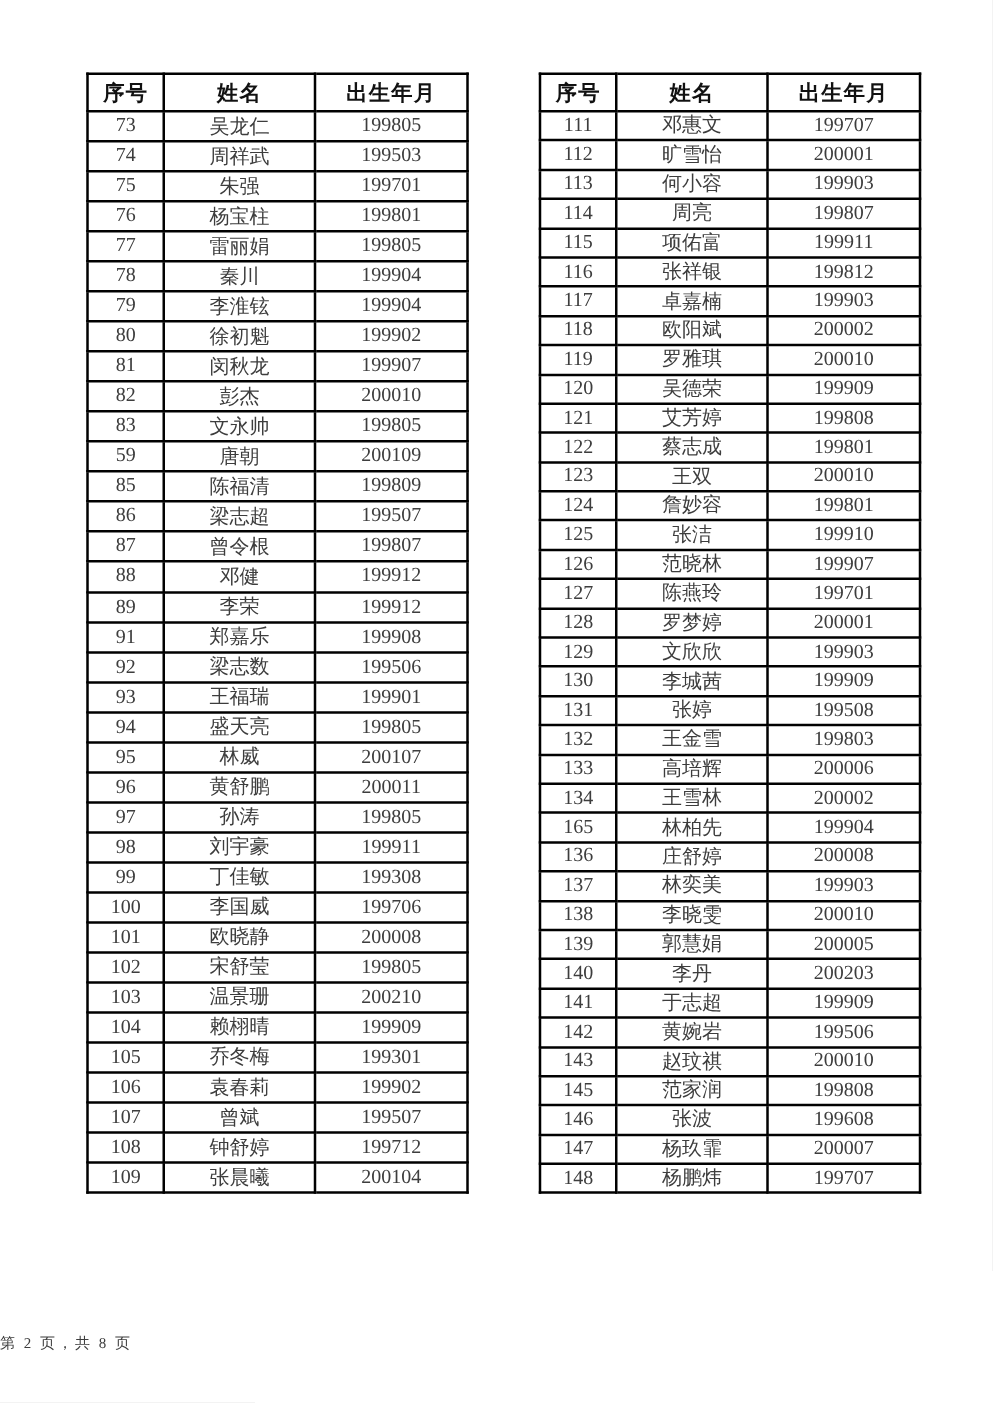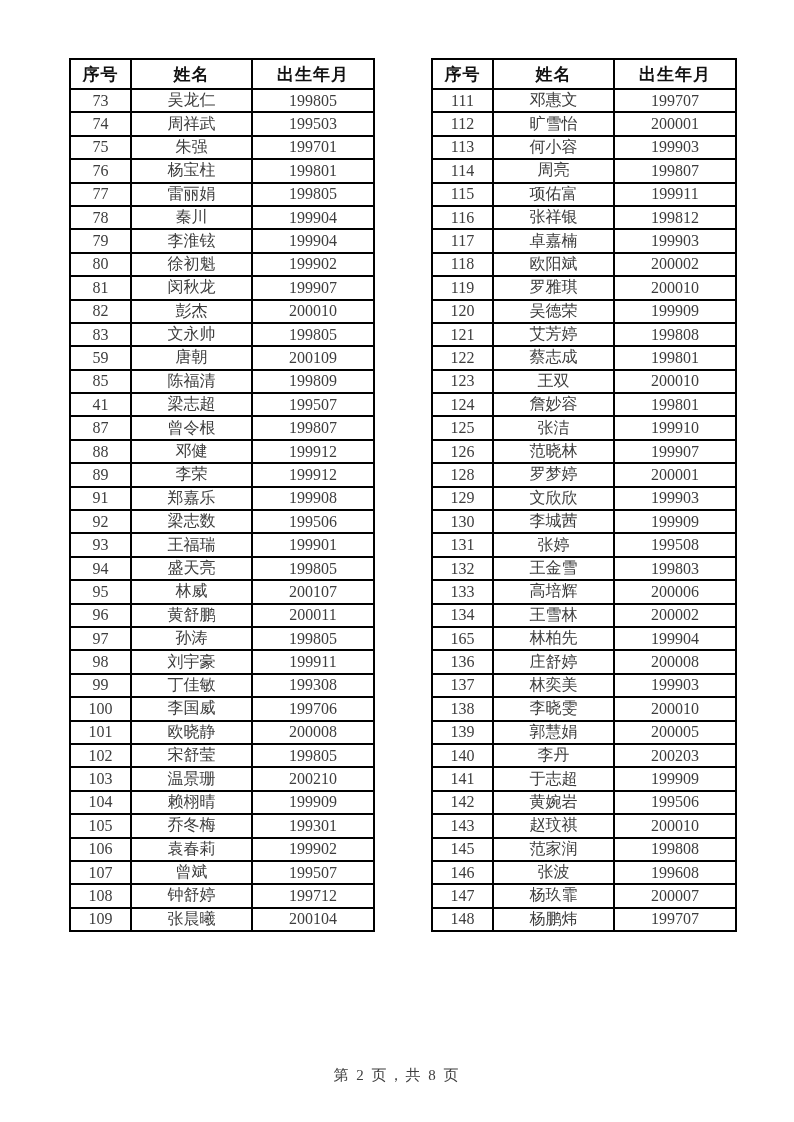--- a/index.html
+++ b/index.html
@@ -48,22 +48,22 @@
     text-align: center;
     vertical-align: middle;
     white-space: nowrap;
     overflow: hidden;
   }
   .page-footer {
     position: absolute;
     left: 0;
     right: 0;
     top: 1066px;
-    text-align: center;
-    font-size: 15px;
+    text-align: left;
+    font-size: 12px;
     color: #3d3d3d;
     letter-spacing: 2px;
   }
 </style>
 </head>
 <body>
 
 <div class="page">
   <div class="tables-wrap">
 
@@ -140,21 +140,21 @@
             <td>59</td>
             <td>唐朝</td>
             <td>200109</td>
           </tr>
           <tr>
             <td>85</td>
             <td>陈福清</td>
             <td>199809</td>
           </tr>
           <tr>
-            <td>41</td>
+            <td>86</td>
             <td>梁志超</td>
             <td>199507</td>
           </tr>
           <tr>
             <td>87</td>
             <td>曾令根</td>
             <td>199807</td>
           </tr>
           <tr>
             <td>88</td>
@@ -352,20 +352,25 @@
             <td>125</td>
             <td>张洁</td>
             <td>199910</td>
           </tr>
           <tr>
             <td>126</td>
             <td>范晓林</td>
             <td>199907</td>
           </tr>
           <tr>
+            <td>127</td>
+            <td>陈燕玲</td>
+            <td>199701</td>
+          </tr>
+          <tr>
             <td>128</td>
             <td>罗梦婷</td>
             <td>200001</td>
           </tr>
           <tr>
             <td>129</td>
             <td>文欣欣</td>
             <td>199903</td>
           </tr>
           <tr>

